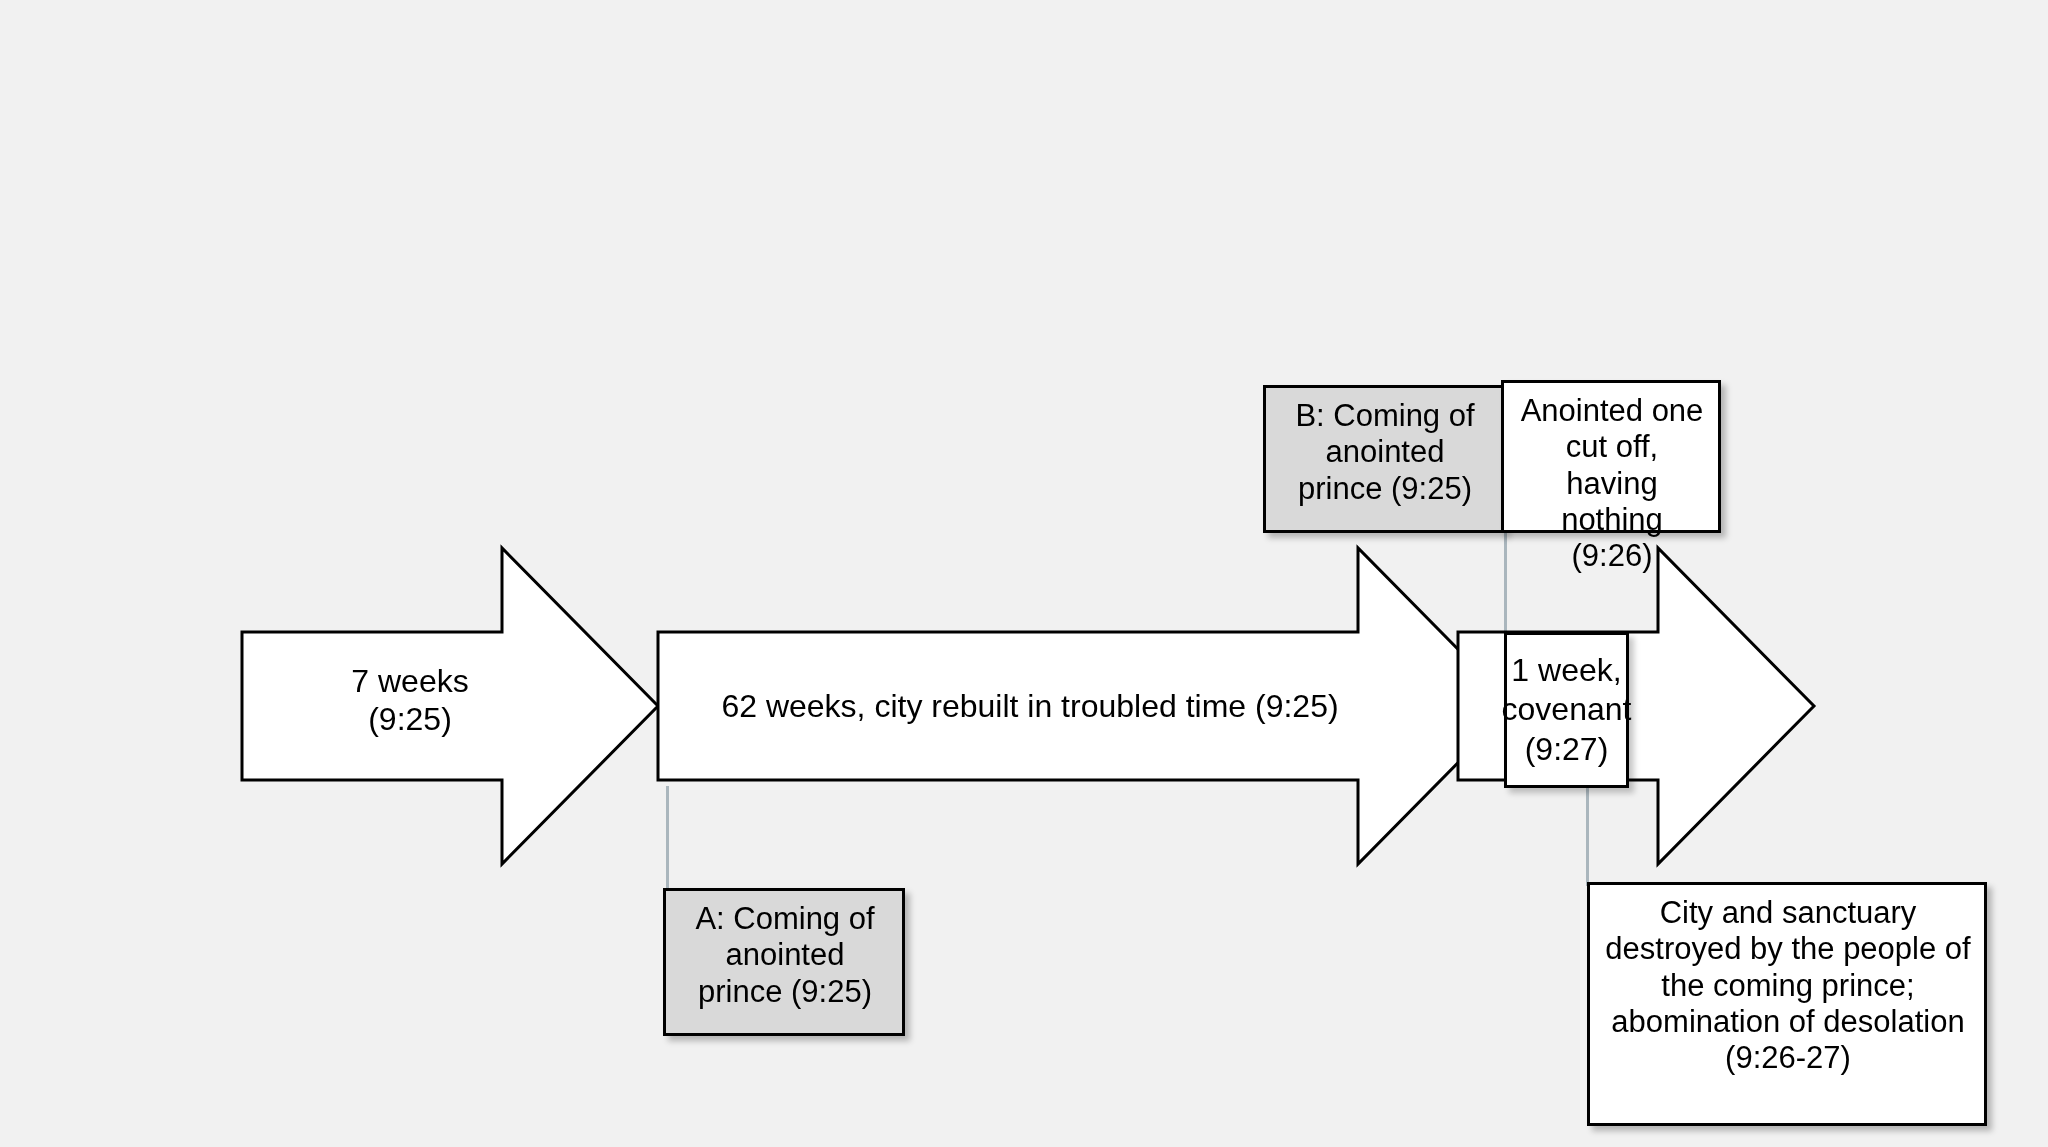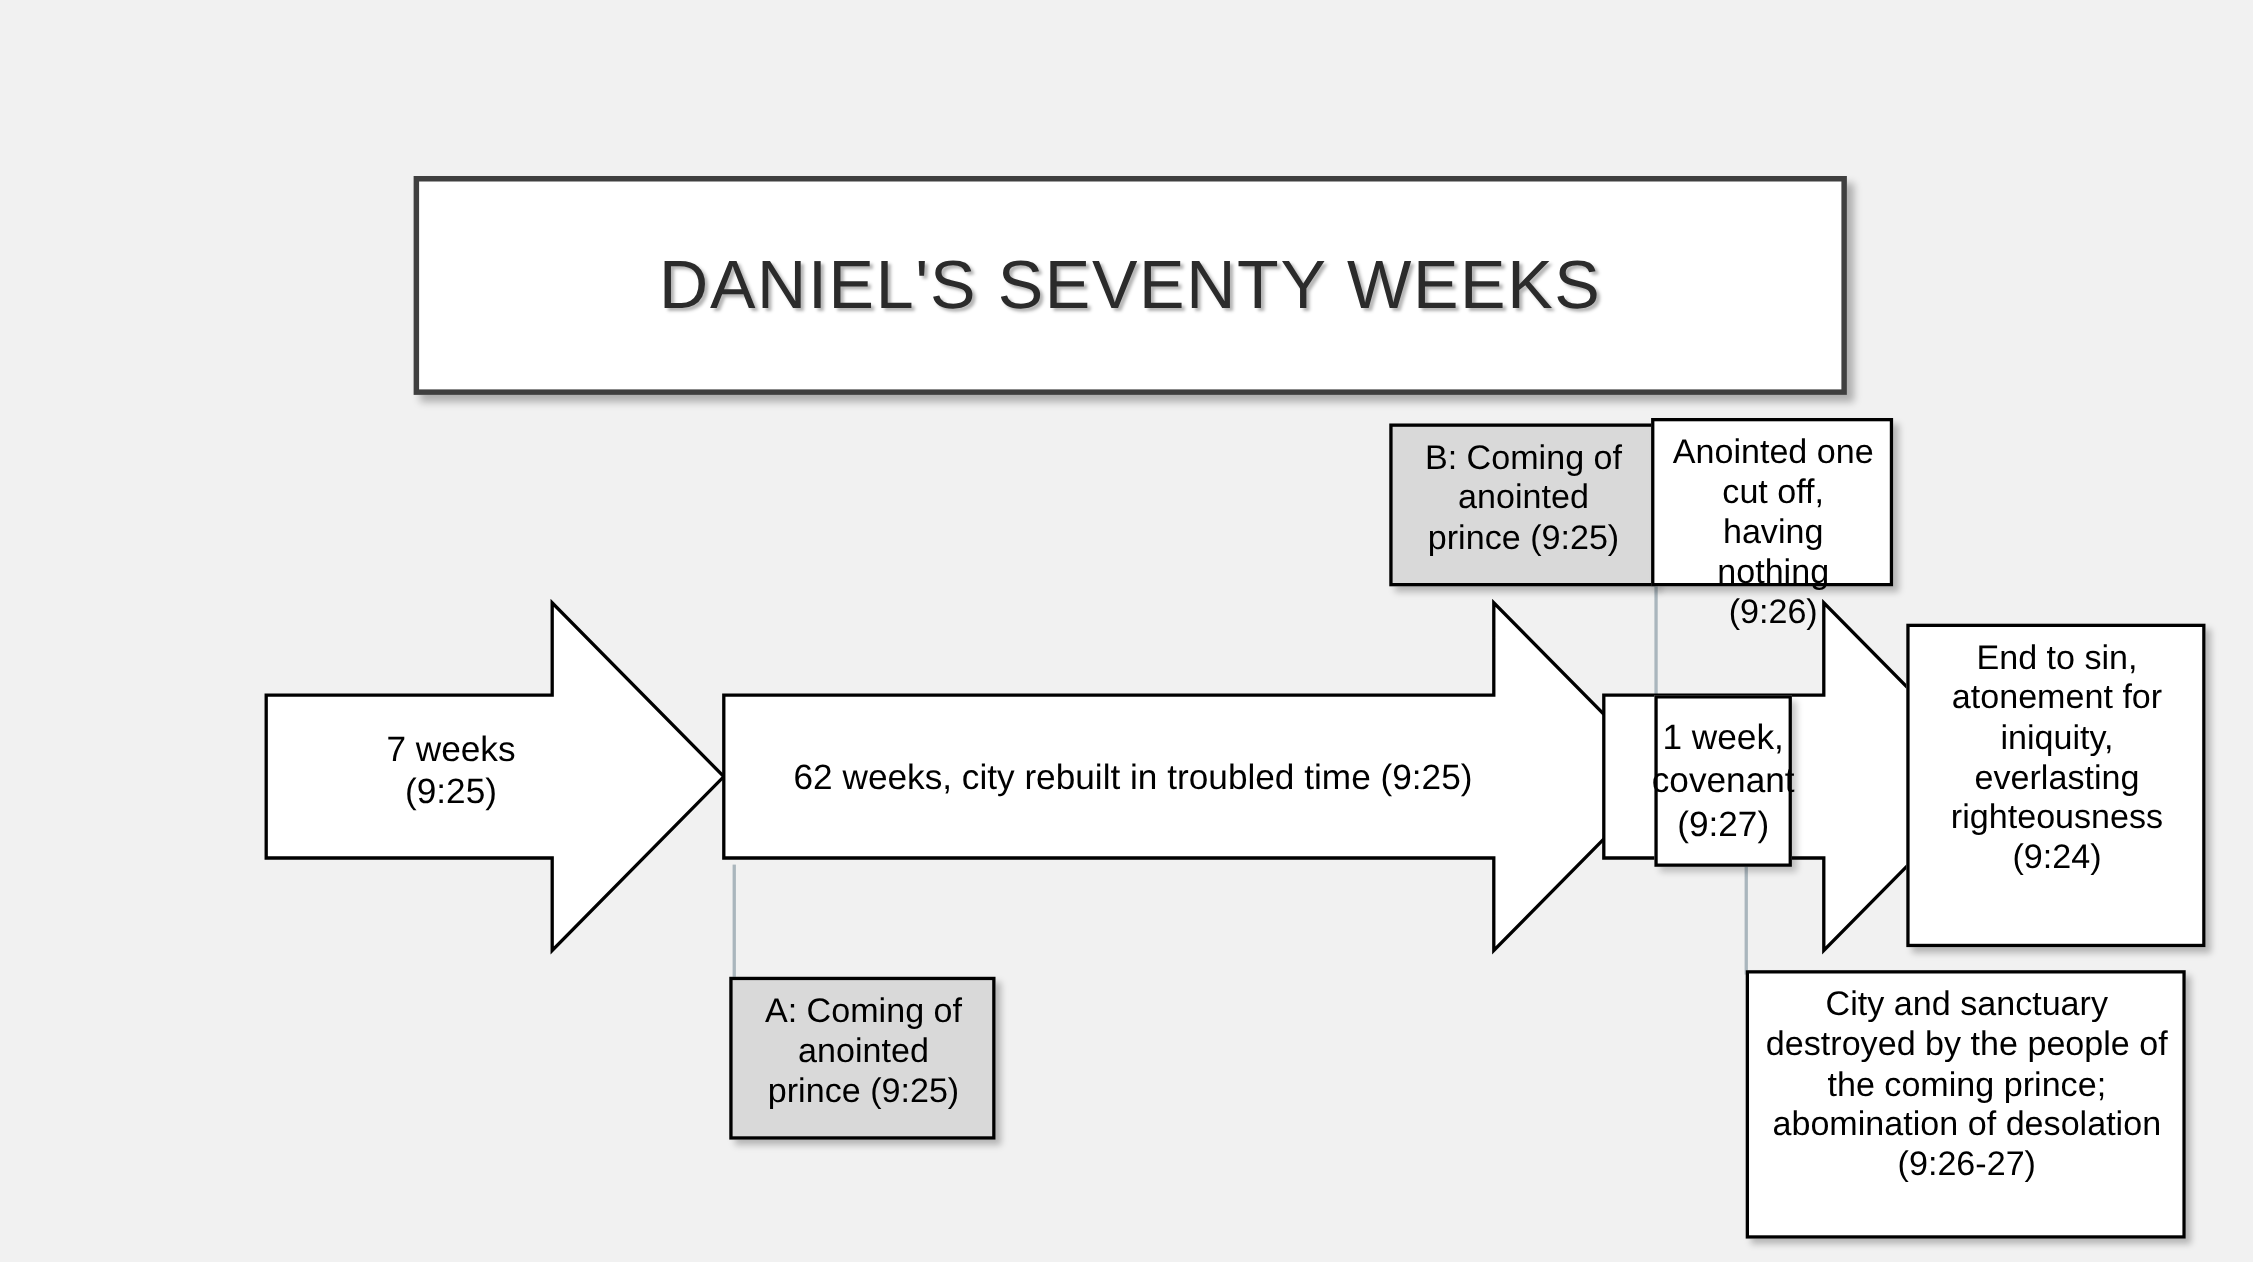--- a/index.html
+++ b/index.html
@@ -104,23 +104,20 @@
     text-align: center;
     font-size: 32px;
     line-height: 1.22;
   }
 </style>
 </head>
 <body>
 
 <div id="stage">
 
-  <div class="title-box">
-    <div class="title-text">DANIEL'S SEVENTY WEEKS</div>
-  </div>
 
   <div class="conn" style="left:666px; top:786px; height:160px;"></div>
 
   <div class="conn" style="left:1504px; top:530px; height:110px;"></div>
 
   <div class="conn" style="left:1586px; top:786px; height:100px;"></div>
 
   <svg class="arrow-svg" style="left:240px; top:546px; width:420px; height:320px;" viewBox="0 0 420 320">
     <polygon class="arrow-shape" points="2,86 262,86 262,2 418,160 262,318 262,234 2,234"></polygon>
   </svg>
@@ -154,21 +151,18 @@
   </div>
 
   <div class="tbox" style="left:1501px; top:380px; width:220px; height:153px;">
     <span>Anointed one cut off, having nothing (9:26)</span>
   </div>
 
   <div class="tbox gray" style="left:663px; top:888px; width:242px; height:148px;">
     <span>A: Coming of anointed prince (9:25)</span>
   </div>
 
-  <div class="tbox" style="left:1733px; top:567px; width:272px; height:294px;">
-    <span>End to sin, atonement for iniquity, everlasting righteousness (9:24)</span>
-  </div>
 
   <div class="tbox" style="left:1587px; top:882px; width:400px; height:244px;">
     <span>City and sanctuary destroyed by the people of the coming prince; abomination of desolation (9:26-27)</span>
   </div>
 
 </div>
 
 </body></html>

